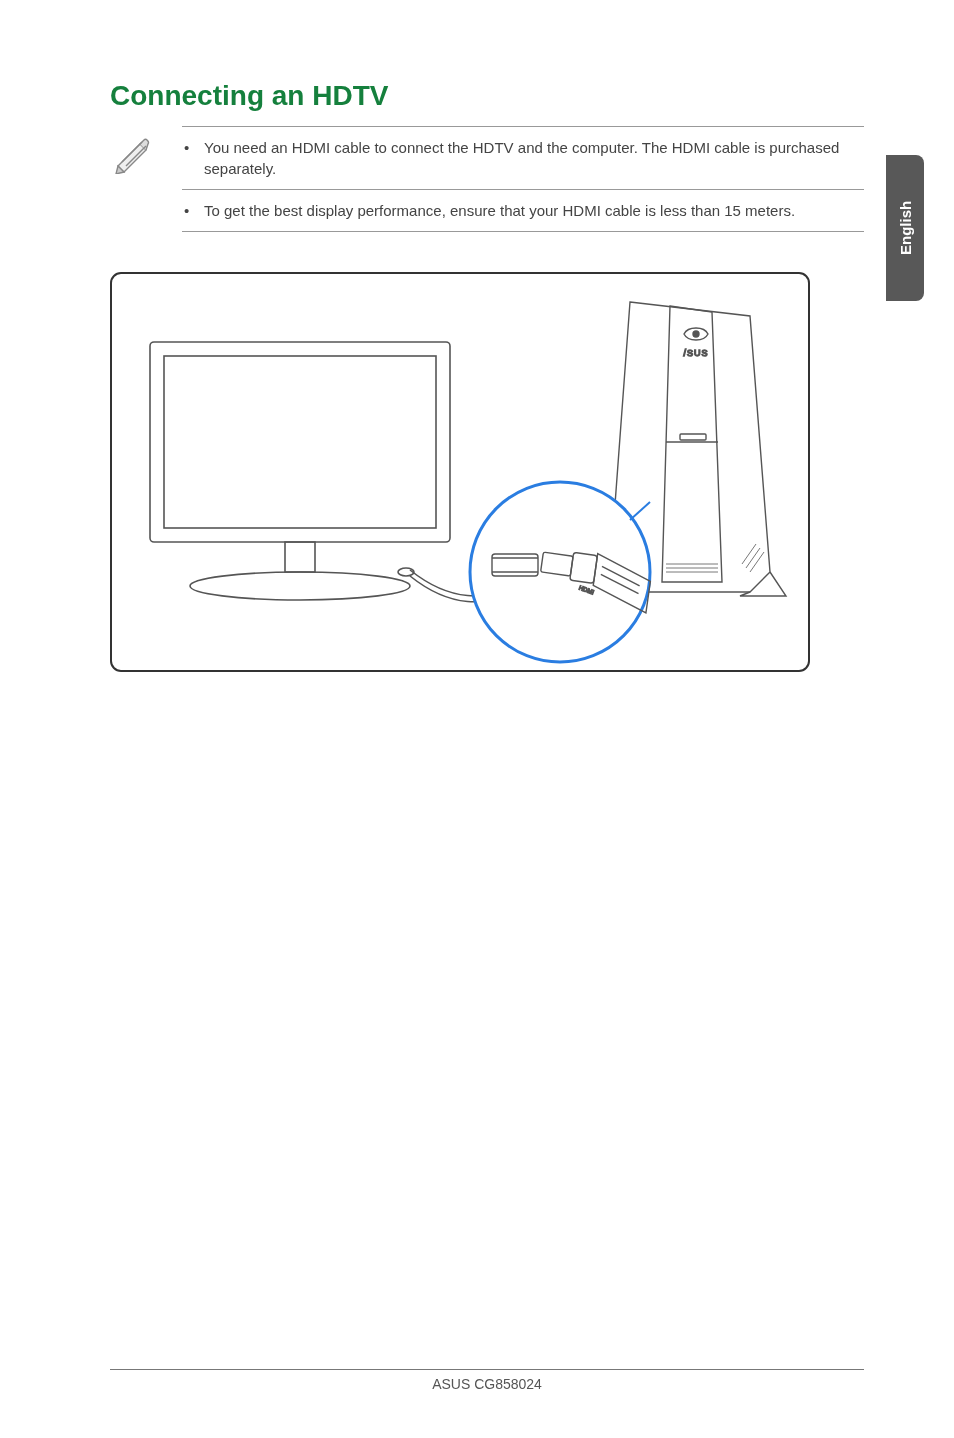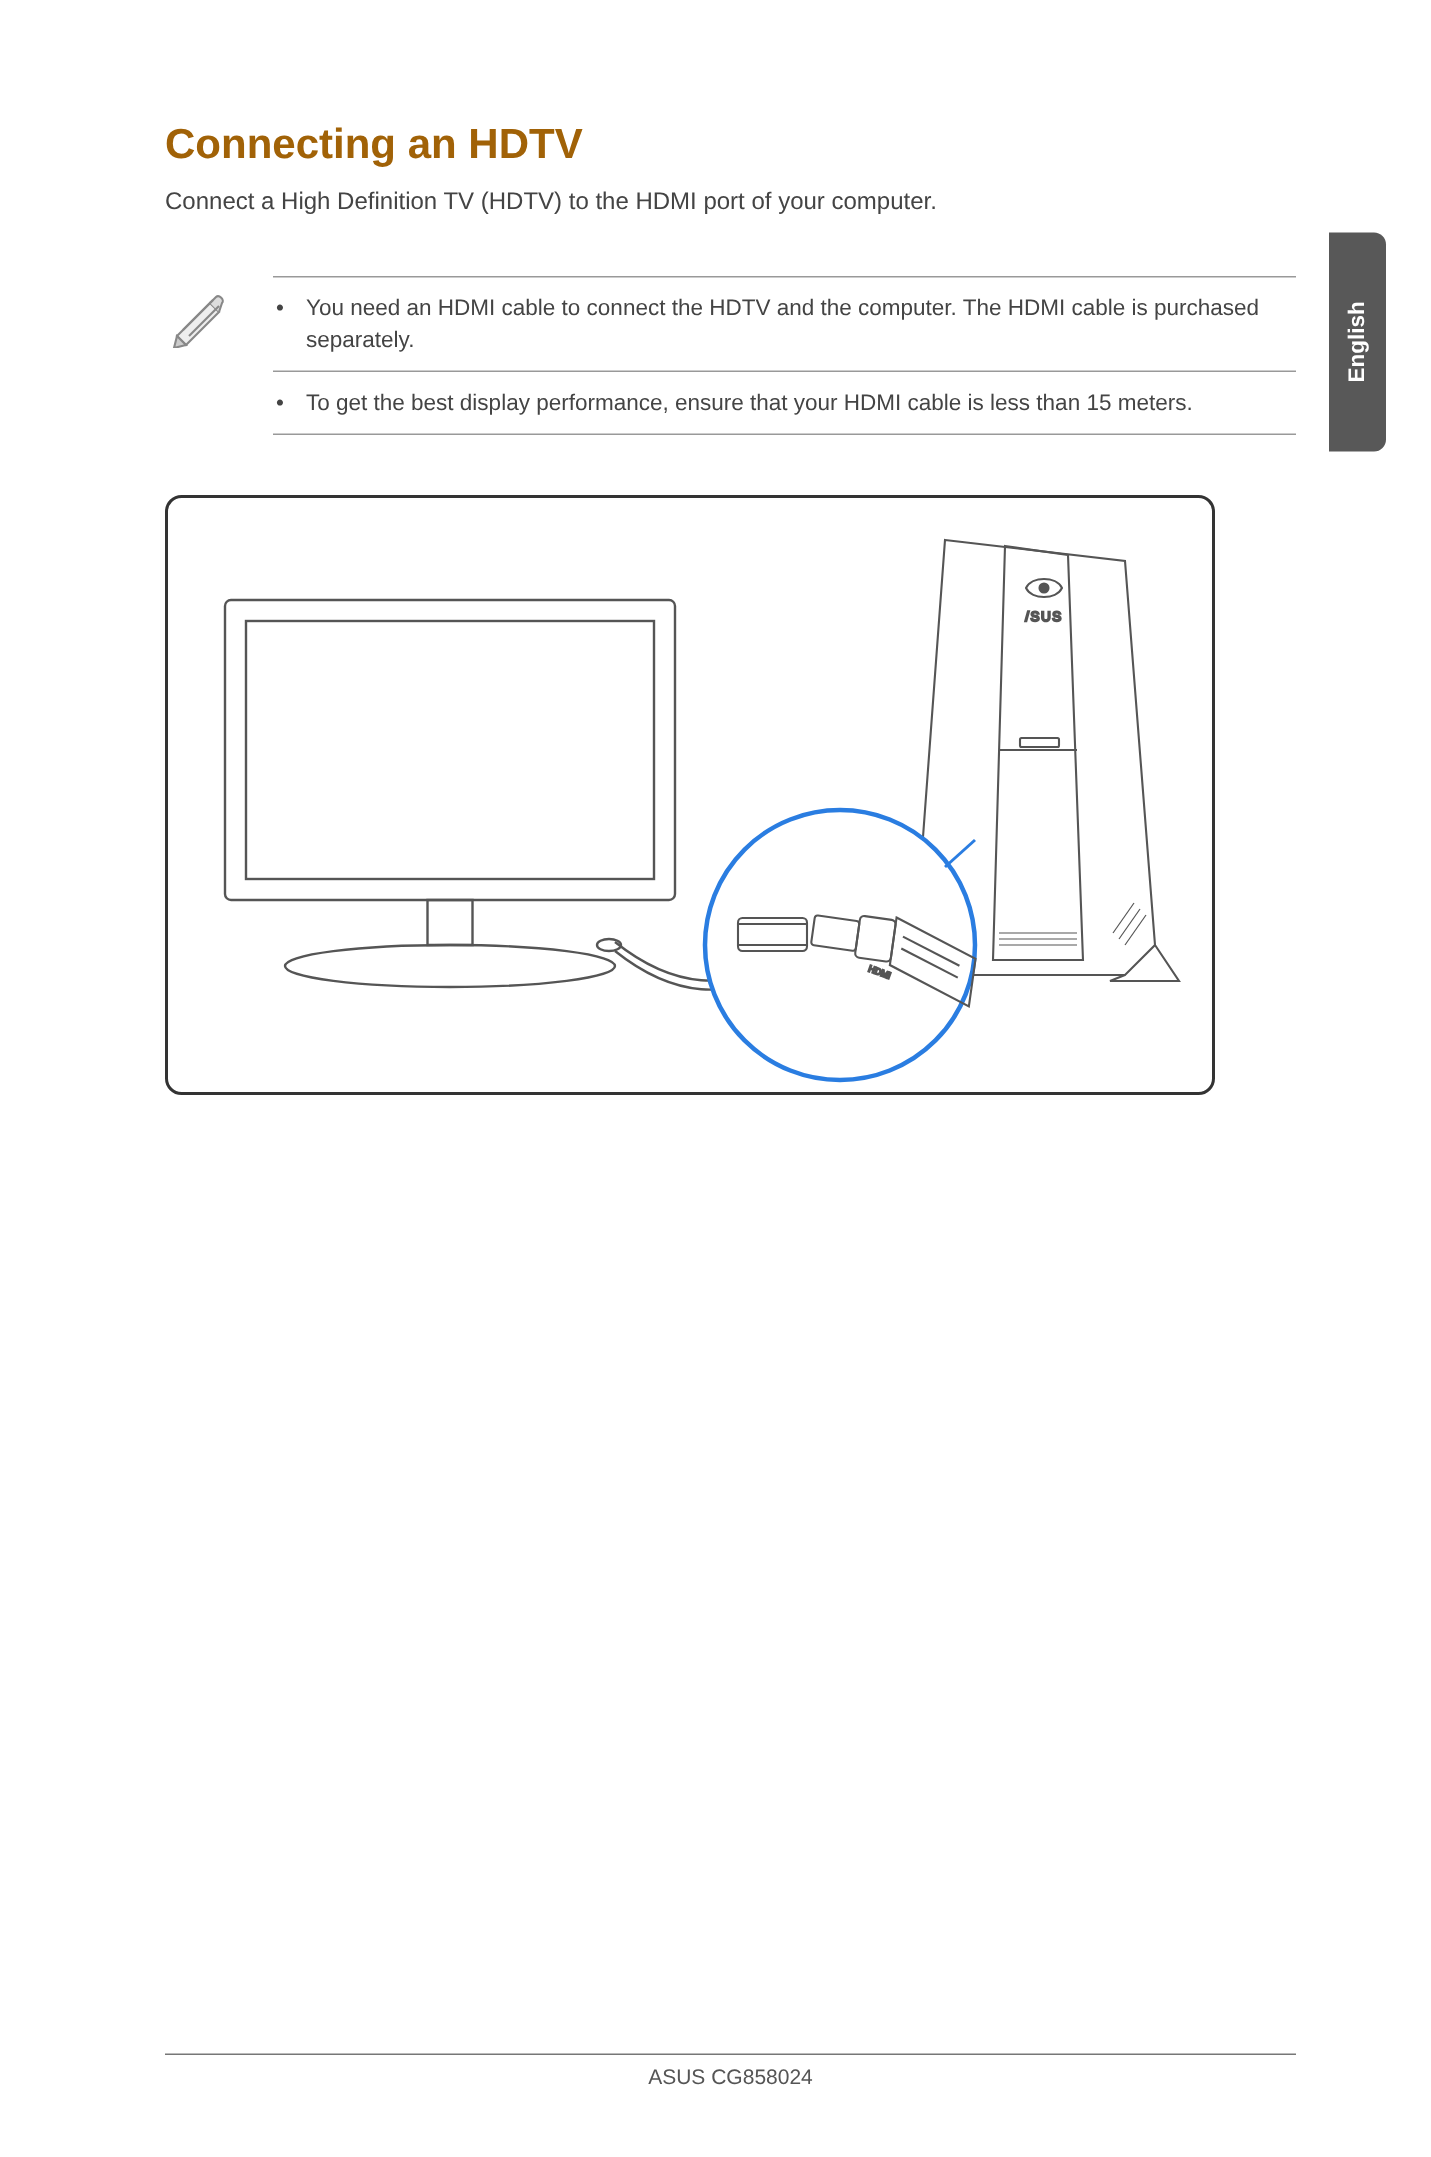--- a/index.html
+++ b/index.html
@@ -30,21 +30,21 @@
     font-weight: bold;
     writing-mode: vertical-rl;
     transform: rotate(180deg);
     display: flex;
     align-items: center;
     justify-content: center;
   }
   h1 {
     font-size: 28px;
     font-weight: bold;
-    color: #a16207;
+    color: #15803d;
     margin-bottom: 14px;
   }
   .intro {
     font-size: 16px;
     color: #444;
     margin-bottom: 40px;
   }
   .note-block {
     display: flex;
     gap: 26px;
@@ -90,21 +90,20 @@
 <body>
 
 <div class="side-tab">
   <span>English</span>
 </div>
 
 <div class="page">
 
   <h1>Connecting an HDTV</h1>
 
-  <p class="intro">Connect a High Definition TV (HDTV) to the HDMI port of your computer.</p>
 
   <div class="note-block">
     <div class="note-icon">
       <svg width="46" height="46" viewBox="0 0 46 46">
         <g stroke="#888" stroke-width="1.4" fill="none">
           <path d="M8 38 L30 16 L36 22 L14 44 Z" fill="#eee"></path>
           <path d="M30 16 L34 12 C36 10 40 14 38 16 L36 22" fill="#ddd"></path>
           <path d="M8 38 L6 46 L14 44 Z" fill="#ccc"></path>
           <line x1="12" y1="34" x2="32" y2="14"></line>
           <line x1="16" y1="38" x2="36" y2="18"></line>

